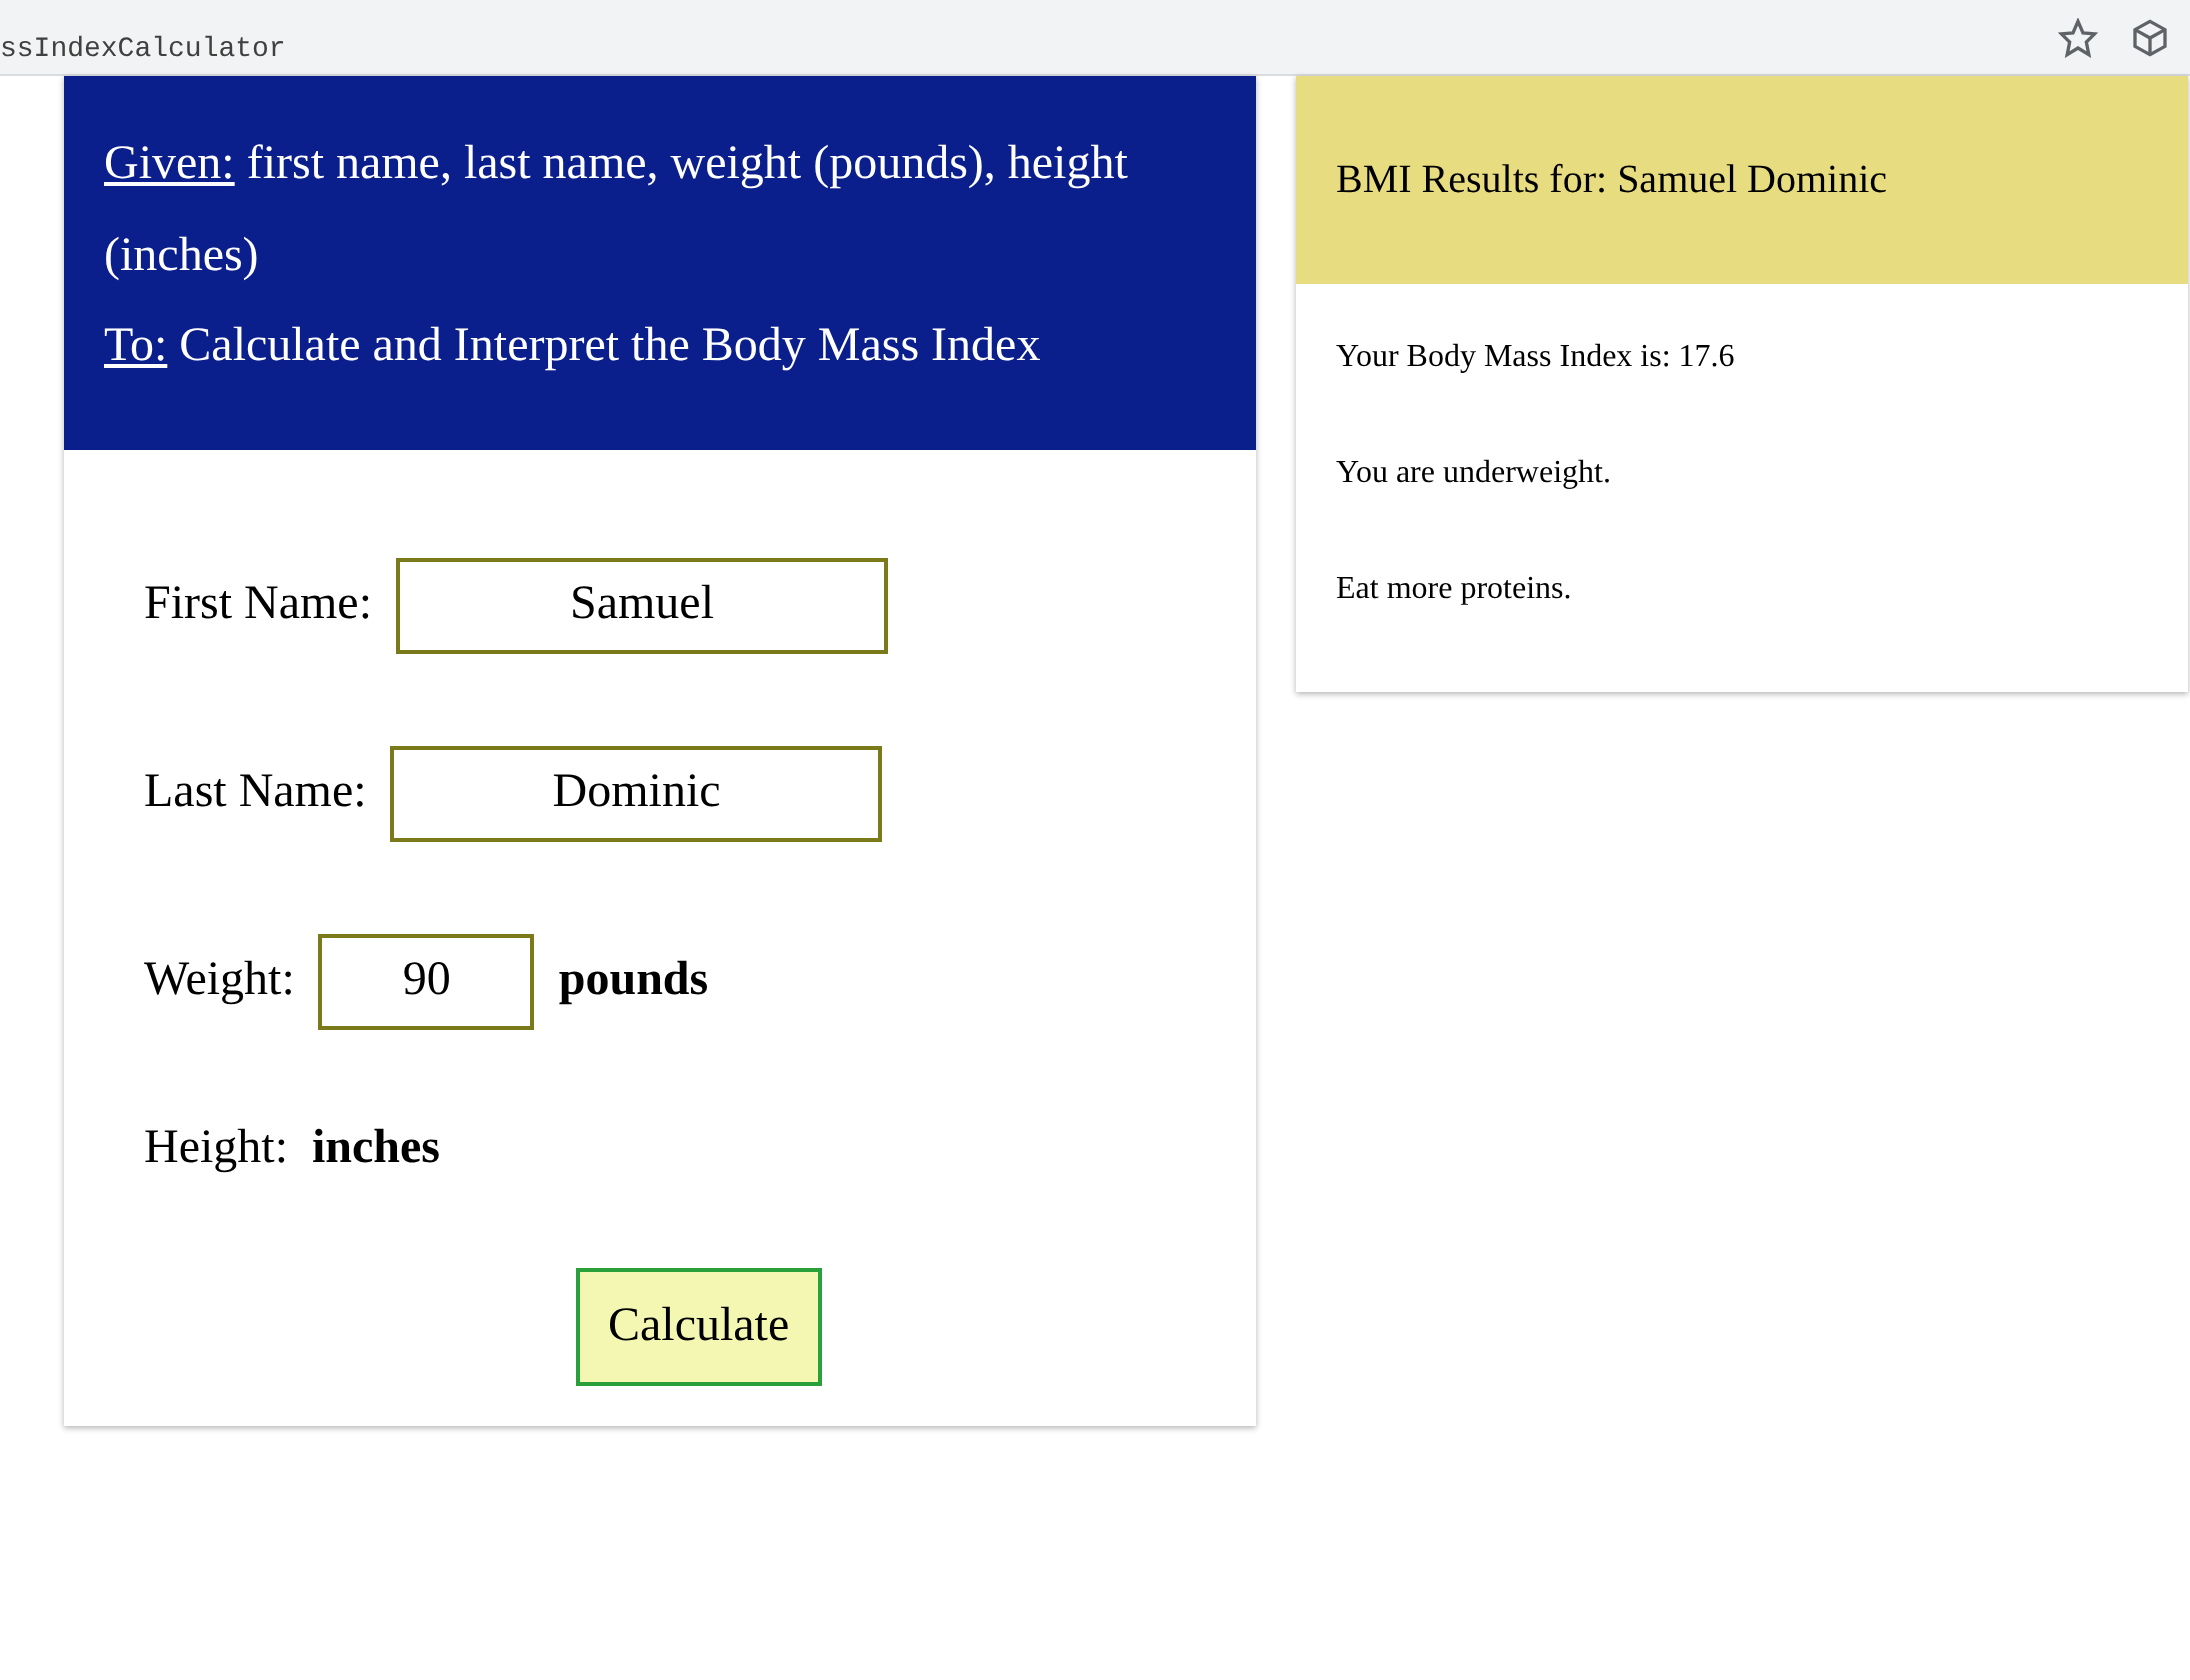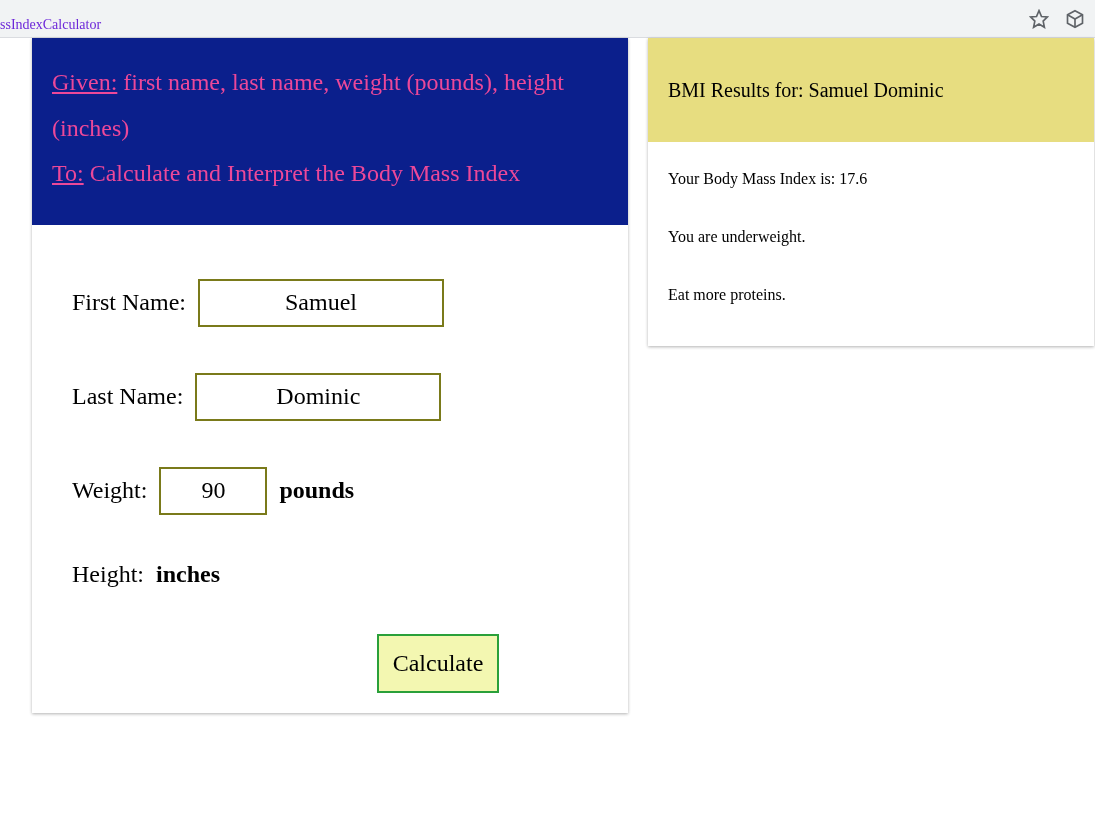--- a/index.html
+++ b/index.html
@@ -14,23 +14,23 @@
   .chrome-bar {
     height: 38px;
     background: #f1f3f4;
     border-bottom: 1px solid #dadce0;
     display: flex;
     align-items: center;
     justify-content: space-between;
     padding: 0 10px 0 0;
   }
   .chrome-url {
-    font-family: Liberation Serif, serif;
+    font-family: Liberation Mono, monospace;
     font-size: 14px;
-    color: #6d28d9;
+    color: #404040;
     padding-left: 0;
     margin-top: 12px;
   }
   .chrome-icons {
     display: flex;
     align-items: center;
     gap: 16px;
   }
   .chrome-icons svg { display: block; }
 
@@ -41,21 +41,21 @@
   }
 
   .left-panel {
     margin-left: 32px;
     width: 596px;
     box-shadow: 0 1px 3px rgba(0,0,0,0.3);
     background: #fff;
   }
   .header-box {
     background: #0b1f8c;
-    color: #ec4899;
+    color: #ffffff;
     padding: 22px 20px 28px 20px;
     font-size: 24px;
     line-height: 1.9;
   }
   .header-box .u { text-decoration: underline; }
 
   .form-area {
     padding: 54px 40px 20px 40px;
   }
   .form-row {
@@ -75,21 +75,21 @@
     font-family: inherit;
     text-align: center;
     padding: 0 6px;
   }
   input.name-input { width: 246px; }
   input.num-input  { width: 108px; }
   .unit { font-size: 24px; font-weight: bold; }
 
   .calc-wrap {
     display: flex;
-    justify-content: center;
+    justify-content: flex-start;
     padding-left: 216px;
   }
   button.calculate {
     background: #f3f7b1;
     border: 2px solid #2aa03a;
     font-size: 24px;
     font-family: inherit;
     padding: 14px 14px;
     cursor: pointer;
   }

